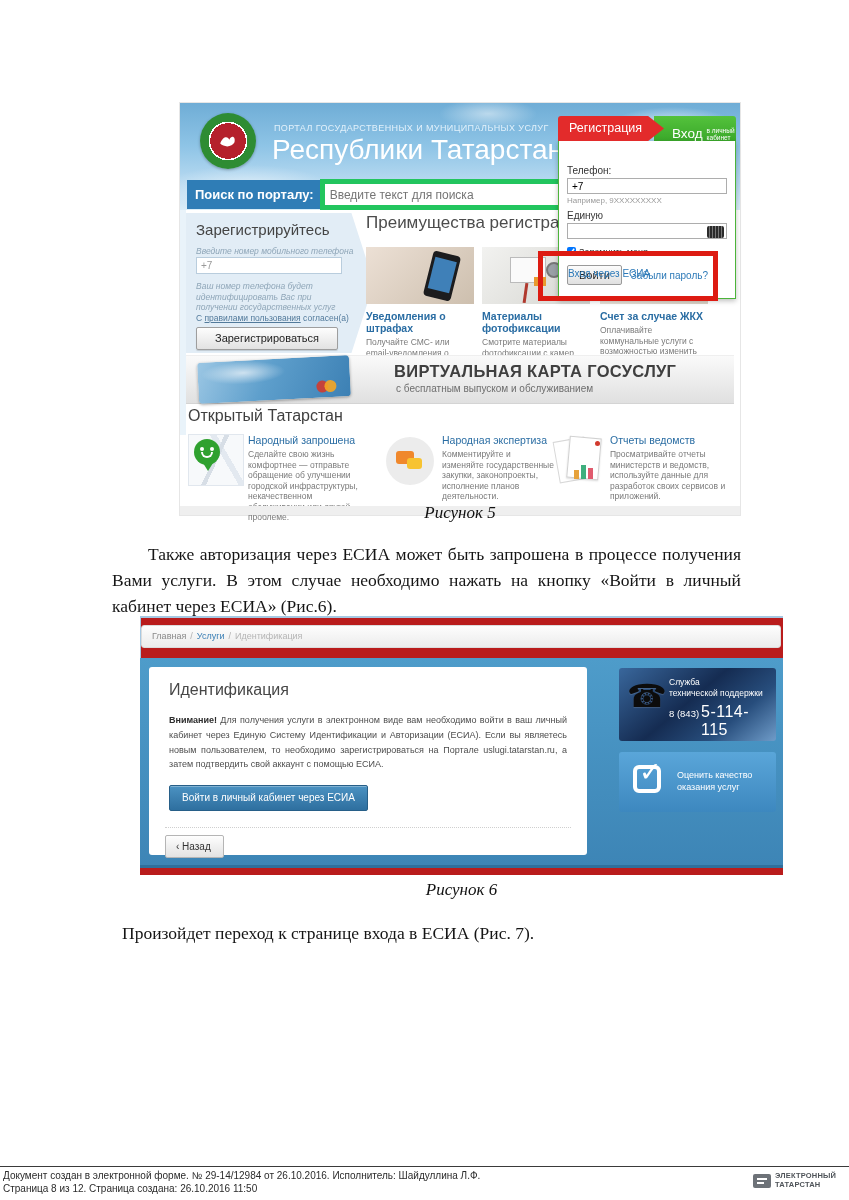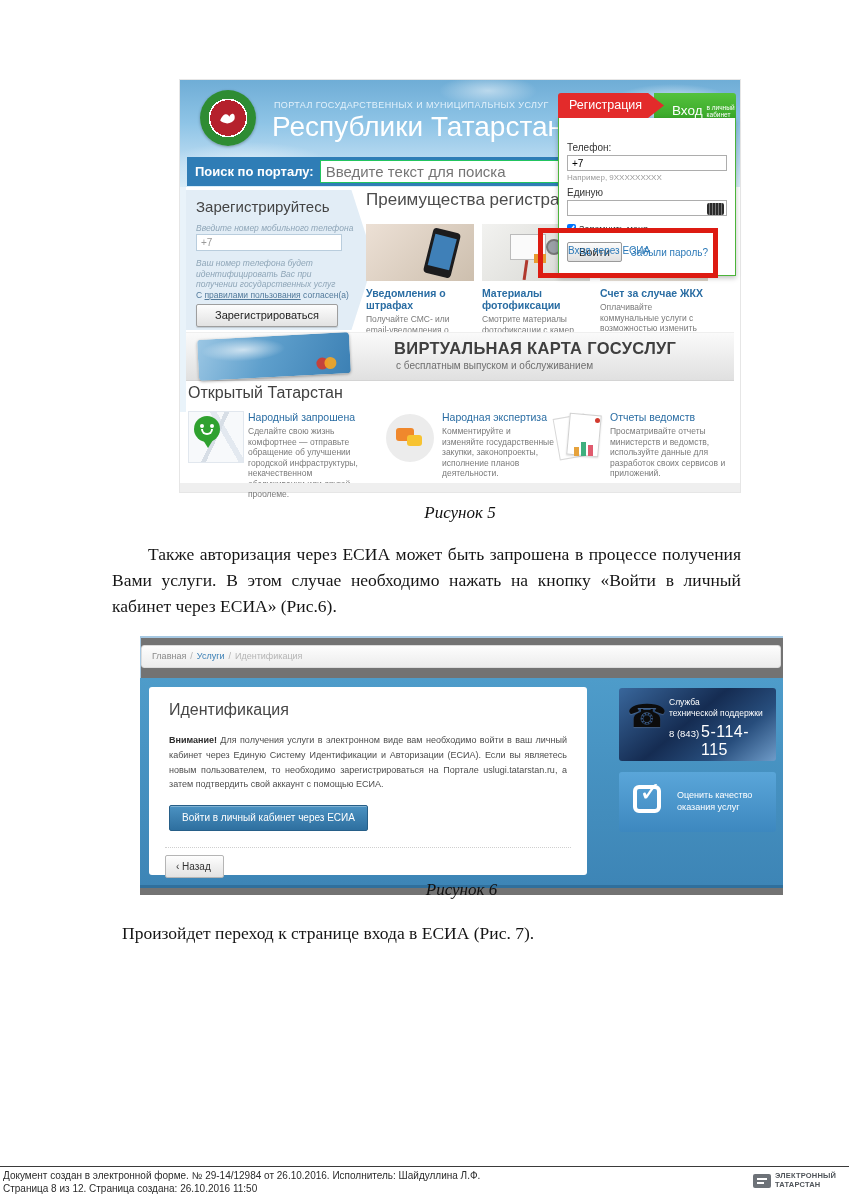--- a/index.html
+++ b/index.html
@@ -6,38 +6,38 @@
   body{width:849px;height:1200px;position:relative;background:#fff;overflow:hidden;
        font-family:"Liberation Sans","DejaVu Sans",sans-serif;}
 
   
   .doc-par{position:absolute;left:112px;width:629px;font-family:"Liberation Serif","DejaVu Serif",serif;
            font-size:17.5px;line-height:26px;color:#151515;text-align:justify;}
   .cap{position:absolute;text-align:center;font-family:"Liberation Serif","DejaVu Serif",serif;
        font-style:italic;font-size:17px;color:#111;}
 
   
-  .f5{position:absolute;left:180px;top:80px;width:560px;height:412px;background:#fff;
+  .f5{position:absolute;left:180px;top:103px;width:560px;height:412px;background:#fff;
       box-shadow:0 0 0 1px #e6e6e6;font-size:10px;}
   .f5-sky{position:absolute;left:0;top:0;width:560px;height:107px;
       background:
         radial-gradient(90px 28px at 88% 22%, rgba(255,255,255,.75), rgba(255,255,255,0) 70%),
         radial-gradient(120px 34px at 12% 80%, rgba(255,255,255,.55), rgba(255,255,255,0) 70%),
         radial-gradient(70px 22px at 55% 10%, rgba(255,255,255,.5), rgba(255,255,255,0) 70%),
         linear-gradient(180deg,#6fadd6 0%,#8ec4e6 40%,#bcdcf2 78%,#d9edf8 100%);}
   .f5-logo{position:absolute;left:20px;top:10px;width:56px;height:56px;border-radius:50%;
       background:radial-gradient(circle at 50% 50%, #b5212c 0 45%, #ffffff 45% 49%, #2e8c33 49% 90%, #ffffff 90% 100%);
       box-shadow:0 1px 3px rgba(0,0,0,.3);}
   .f5-logo svg{position:absolute;left:14px;top:15px;}
   .f5-h1{position:absolute;left:94px;top:20px;width:360px;font-size:9px;letter-spacing:.4px;color:#e2f1fb;}
   .f5-h2{position:absolute;left:92px;top:31px;font-size:28px;color:#fff;}
   .f5-search{position:absolute;left:7px;top:77px;width:546px;height:29px;background:#2f7db6;
       display:flex;align-items:center;padding:0 0 0 8px;box-sizing:border-box;}
   .f5-search .lbl{font-size:13px;font-weight:bold;color:#fff;margin-right:6px;white-space:nowrap;}
-  .f5-search input{width:256px;height:19px;border:1px solid #22c55e;font-size:15px;padding:1px 5px;color:#555;}
+  .f5-search input{width:256px;height:19px;border:5px solid #22c55e;font-size:12px;padding:1px 5px;color:#555;}
   .kbd{width:17px;height:12px;background:#2b2b2b;border-radius:2px;margin-left:4px;
        background-image:repeating-linear-gradient(90deg,#2b2b2b 0 2px,#777 2px 3px);}
   .btn-gray{font-size:11px;color:#333;background:linear-gradient(#fefefe,#dcdcdc);
        border:1px solid #8f8f8f;border-radius:2px;padding:2px 9px;margin-left:6px;white-space:nowrap;}
   .f5-white{position:absolute;left:0;top:107px;right:0;bottom:0;background:#fff;}
   .f5-strip{position:absolute;left:0;top:107px;width:6px;height:225px;background:#e9f3fa;}
 
   .f5-reg{position:absolute;left:6px;top:110px;width:188px;height:140px;background:#e2edf6;
       clip-path:polygon(0 0,88% 0,100% 50%,88% 100%,0 100%);}
   .f5-reg .t{position:absolute;left:10px;top:8px;font-size:15px;color:#444;}
@@ -133,21 +133,21 @@
   .ic-rep .s2{position:absolute;left:14px;top:2px;width:30px;height:40px;background:#fff;border:1px solid #d0d0d0;transform:rotate(5deg);
       box-shadow:0 1px 2px rgba(0,0,0,.15);}
   .ic-rep .bar{position:absolute;bottom:6px;width:5px;}
   .ic-rep .r1{left:20px;height:9px;background:#e6a23c;}
   .ic-rep .r2{left:27px;height:14px;background:#3faf7e;}
   .ic-rep .r3{left:34px;height:11px;background:#e05b6e;}
   .ic-rep .dot{position:absolute;right:8px;top:6px;width:5px;height:5px;border-radius:50%;background:#d23a2e;}
   .f5-foot{position:absolute;left:0;bottom:0;width:100%;height:9px;background:#efefef;}
 
   
-  .f6{position:absolute;left:140px;top:636px;width:643px;height:259px;background:#737373;}
+  .f6{position:absolute;left:140px;top:616px;width:643px;height:259px;background:#b91c1c;}
   .f6-top{position:absolute;left:0;top:0;width:643px;height:2px;background:#a6c8e2;}
   .f6-left{position:absolute;left:0;top:0;width:1px;height:44px;background:#a6c8e2;}
   .f6-bc{position:absolute;left:1px;top:9px;width:640px;height:23px;box-sizing:border-box;
       background:linear-gradient(#fdfdfd,#ececec);border:1px solid #dcdcdc;border-radius:3px;
       line-height:21px;padding-left:10px;font-size:9px;}
   .crumb-sep::before{content:"/";color:#b0b0b0;margin:0 4px;}
   .c-home{color:#8a8a8a;} .c-serv{color:#3a7fb5;cursor:pointer;} .c-cur{color:#b5b5b5;}
   .f6-blue{position:absolute;left:0;top:42px;width:643px;height:210px;
       background:linear-gradient(180deg,#4e9cca,#3d85b6);border-bottom:3px solid #2f6f9c;box-sizing:border-box;}
   .f6-card{position:absolute;left:9px;top:9px;width:438px;height:188px;background:#fff;border-radius:3px;}

